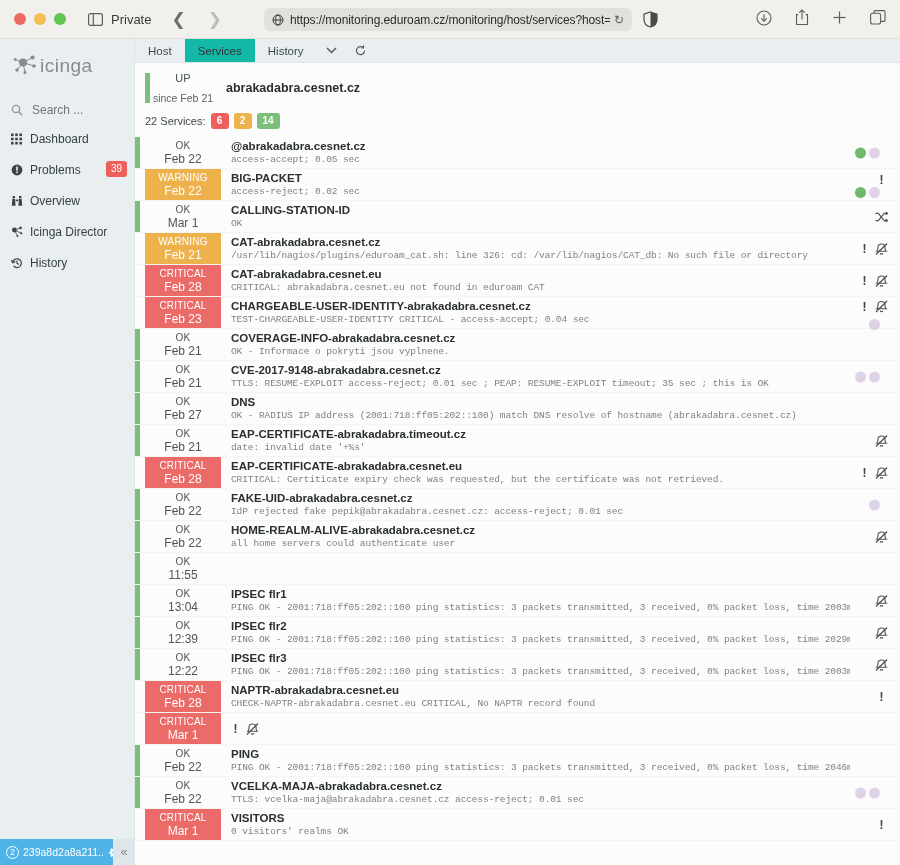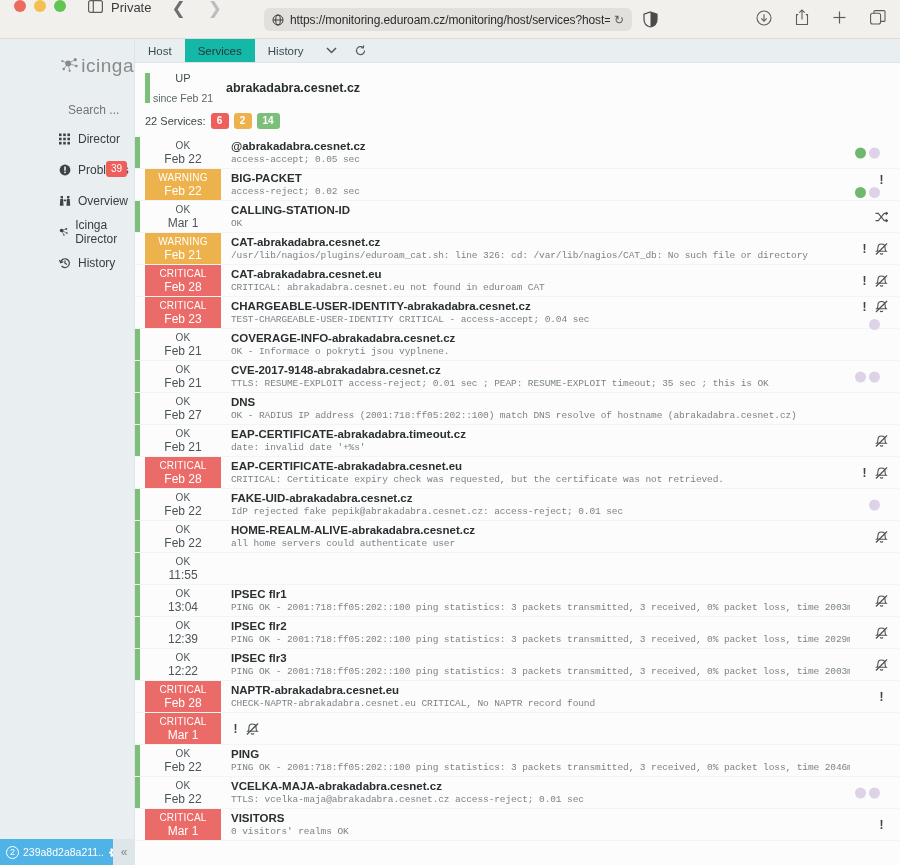--- a/index.html
+++ b/index.html
@@ -9,21 +9,21 @@
     overflow: hidden;
     font-family: "Liberation Sans", sans-serif;
     background: #ffffff;
   }
   #app { position: relative; width: 900px; height: 865px; overflow: hidden; }
 
   
   .browser-bar {
     position: absolute; top: 0; left: 0; width: 900px; height: 39px;
     background: #f2f0ed;
-    display: flex; align-items: flex-start;
+    display: flex; align-items: center;
     border-bottom: 1px solid #dedbd6;
   }
   .traffic { display: flex; gap: 8px; margin-left: 14px; }
   .traffic span { width: 12px; height: 12px; border-radius: 50%; display: block; }
   .tl-red { background: #ec6a5e; }
   .tl-yellow { background: #f4bf50; }
   .tl-green { background: #61c554; }
 
   .sidebar-toggle { margin-left: 22px; display: flex; align-items: center; color: #5d5d5d; }
   .private-label { margin-left: 8px; font-size: 13px; color: #3b3b3b; font-weight: 500; }
@@ -51,21 +51,20 @@
   
   .page { position: absolute; top: 39px; left: 0; width: 900px; height: 826px; display: flex; }
 
   
   .sidebar {
     width: 135px; height: 826px;
     background: #e9eef0;
     position: relative;
     flex: 0 0 135px;
     border-right: 1px solid #dfe4e6;
-    padding-left: 48px;
   }
   .logo-wrap { padding: 14px 0 0 12px; display: flex; align-items: center; }
   .logo-text { font-size: 19px; color: #8a8a8a; letter-spacing: 0.5px; font-weight: 400; margin-left: 2px; }
 
   .search-row {
     display: flex; align-items: center; gap: 7px;
     padding: 0 0 0 11px; height: 30px; margin-top: 16px;
   }
   .search-input {
     background: transparent; border: none; outline: none;
@@ -307,21 +306,21 @@
           <rect x="0" y="0.5" width="2.6" height="2.6"></rect>
             <rect x="4.2" y="0.5" width="2.6" height="2.6"></rect>
             <rect x="8.4" y="0.5" width="2.6" height="2.6"></rect>
           <rect x="0" y="4.7" width="2.6" height="2.6"></rect>
             <rect x="4.2" y="4.7" width="2.6" height="2.6"></rect>
             <rect x="8.4" y="4.7" width="2.6" height="2.6"></rect>
           <rect x="0" y="8.9" width="2.6" height="2.6"></rect>
             <rect x="4.2" y="8.9" width="2.6" height="2.6"></rect>
             <rect x="8.4" y="8.9" width="2.6" height="2.6"></rect>
         </svg>
-        <span class="nav-label">Director</span>
+        <span class="nav-label">Dashboard</span>
       </div>
       <div class="nav-gap"></div>
 
       <div class="nav-item">
         <svg width="12" height="12" viewBox="0 0 12 12">
           <circle cx="6" cy="6" r="5.4" fill="#3b4448"></circle>
             <rect x="5.2" y="2.5" width="1.6" height="4.2" fill="#e9eef0"></rect>
           <rect x="5.2" y="7.6" width="1.6" height="1.6" fill="#e9eef0"></rect>
         </svg>
         <span class="nav-label">Problems</span>

